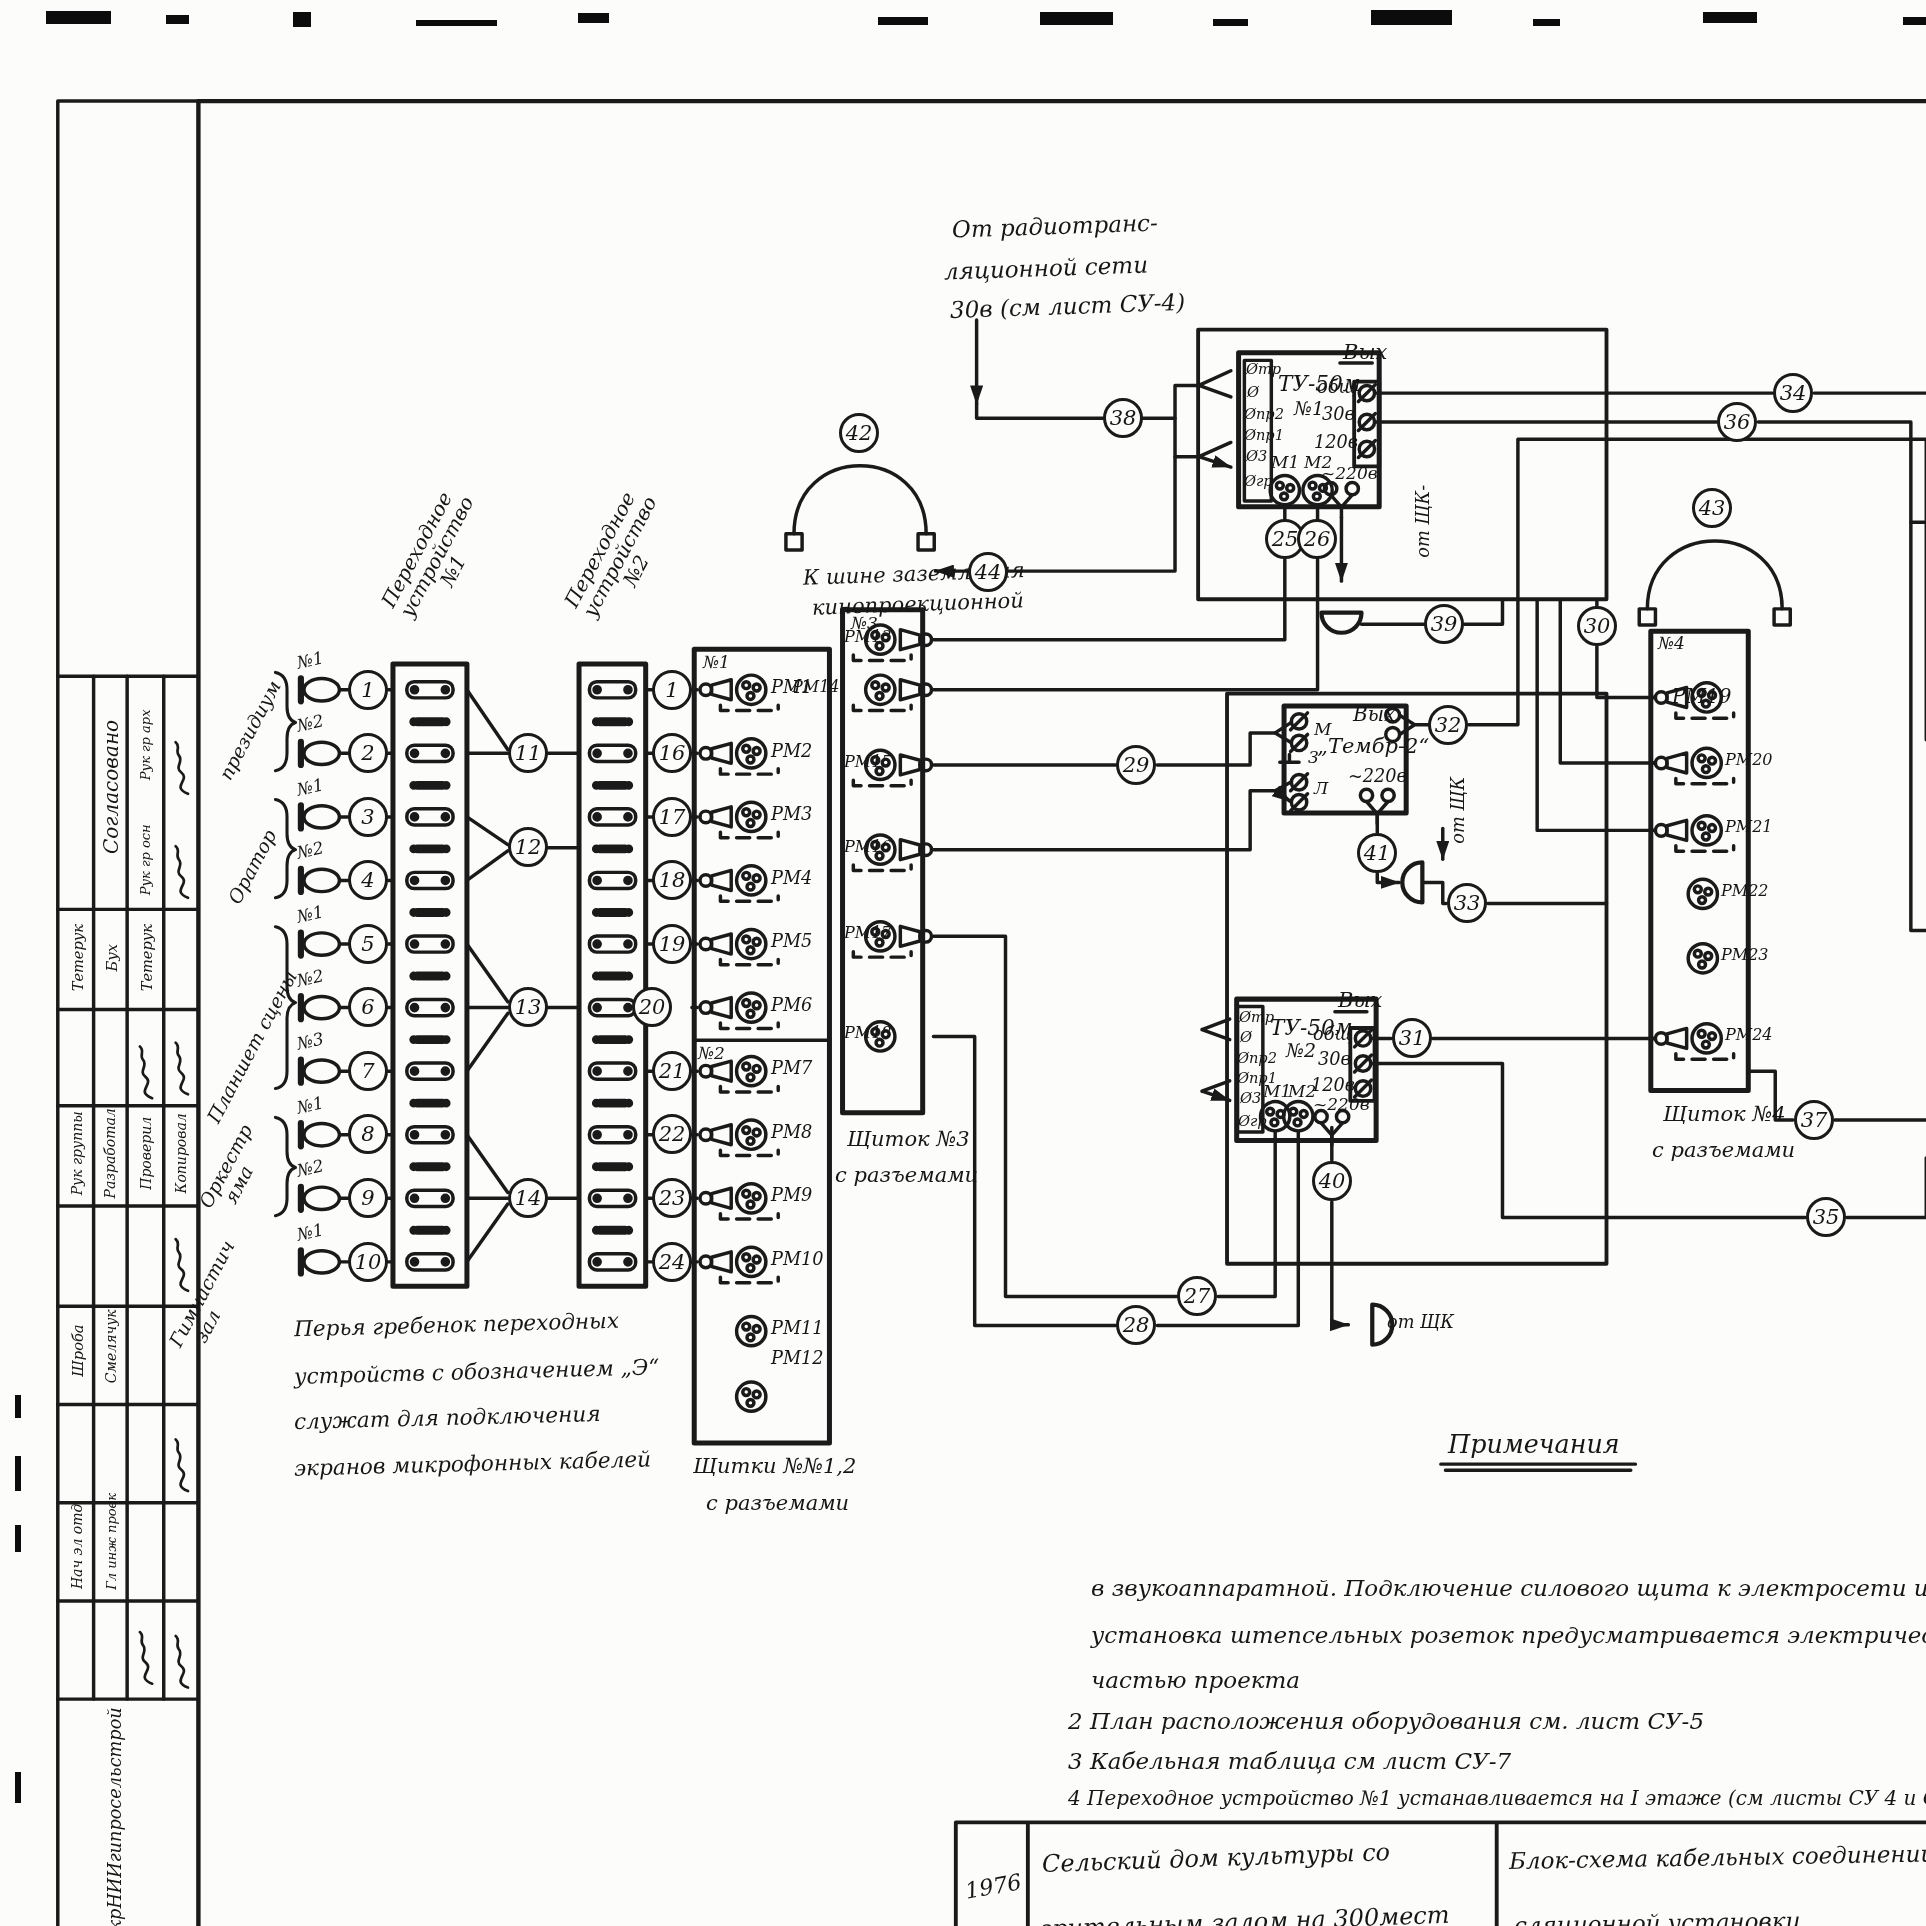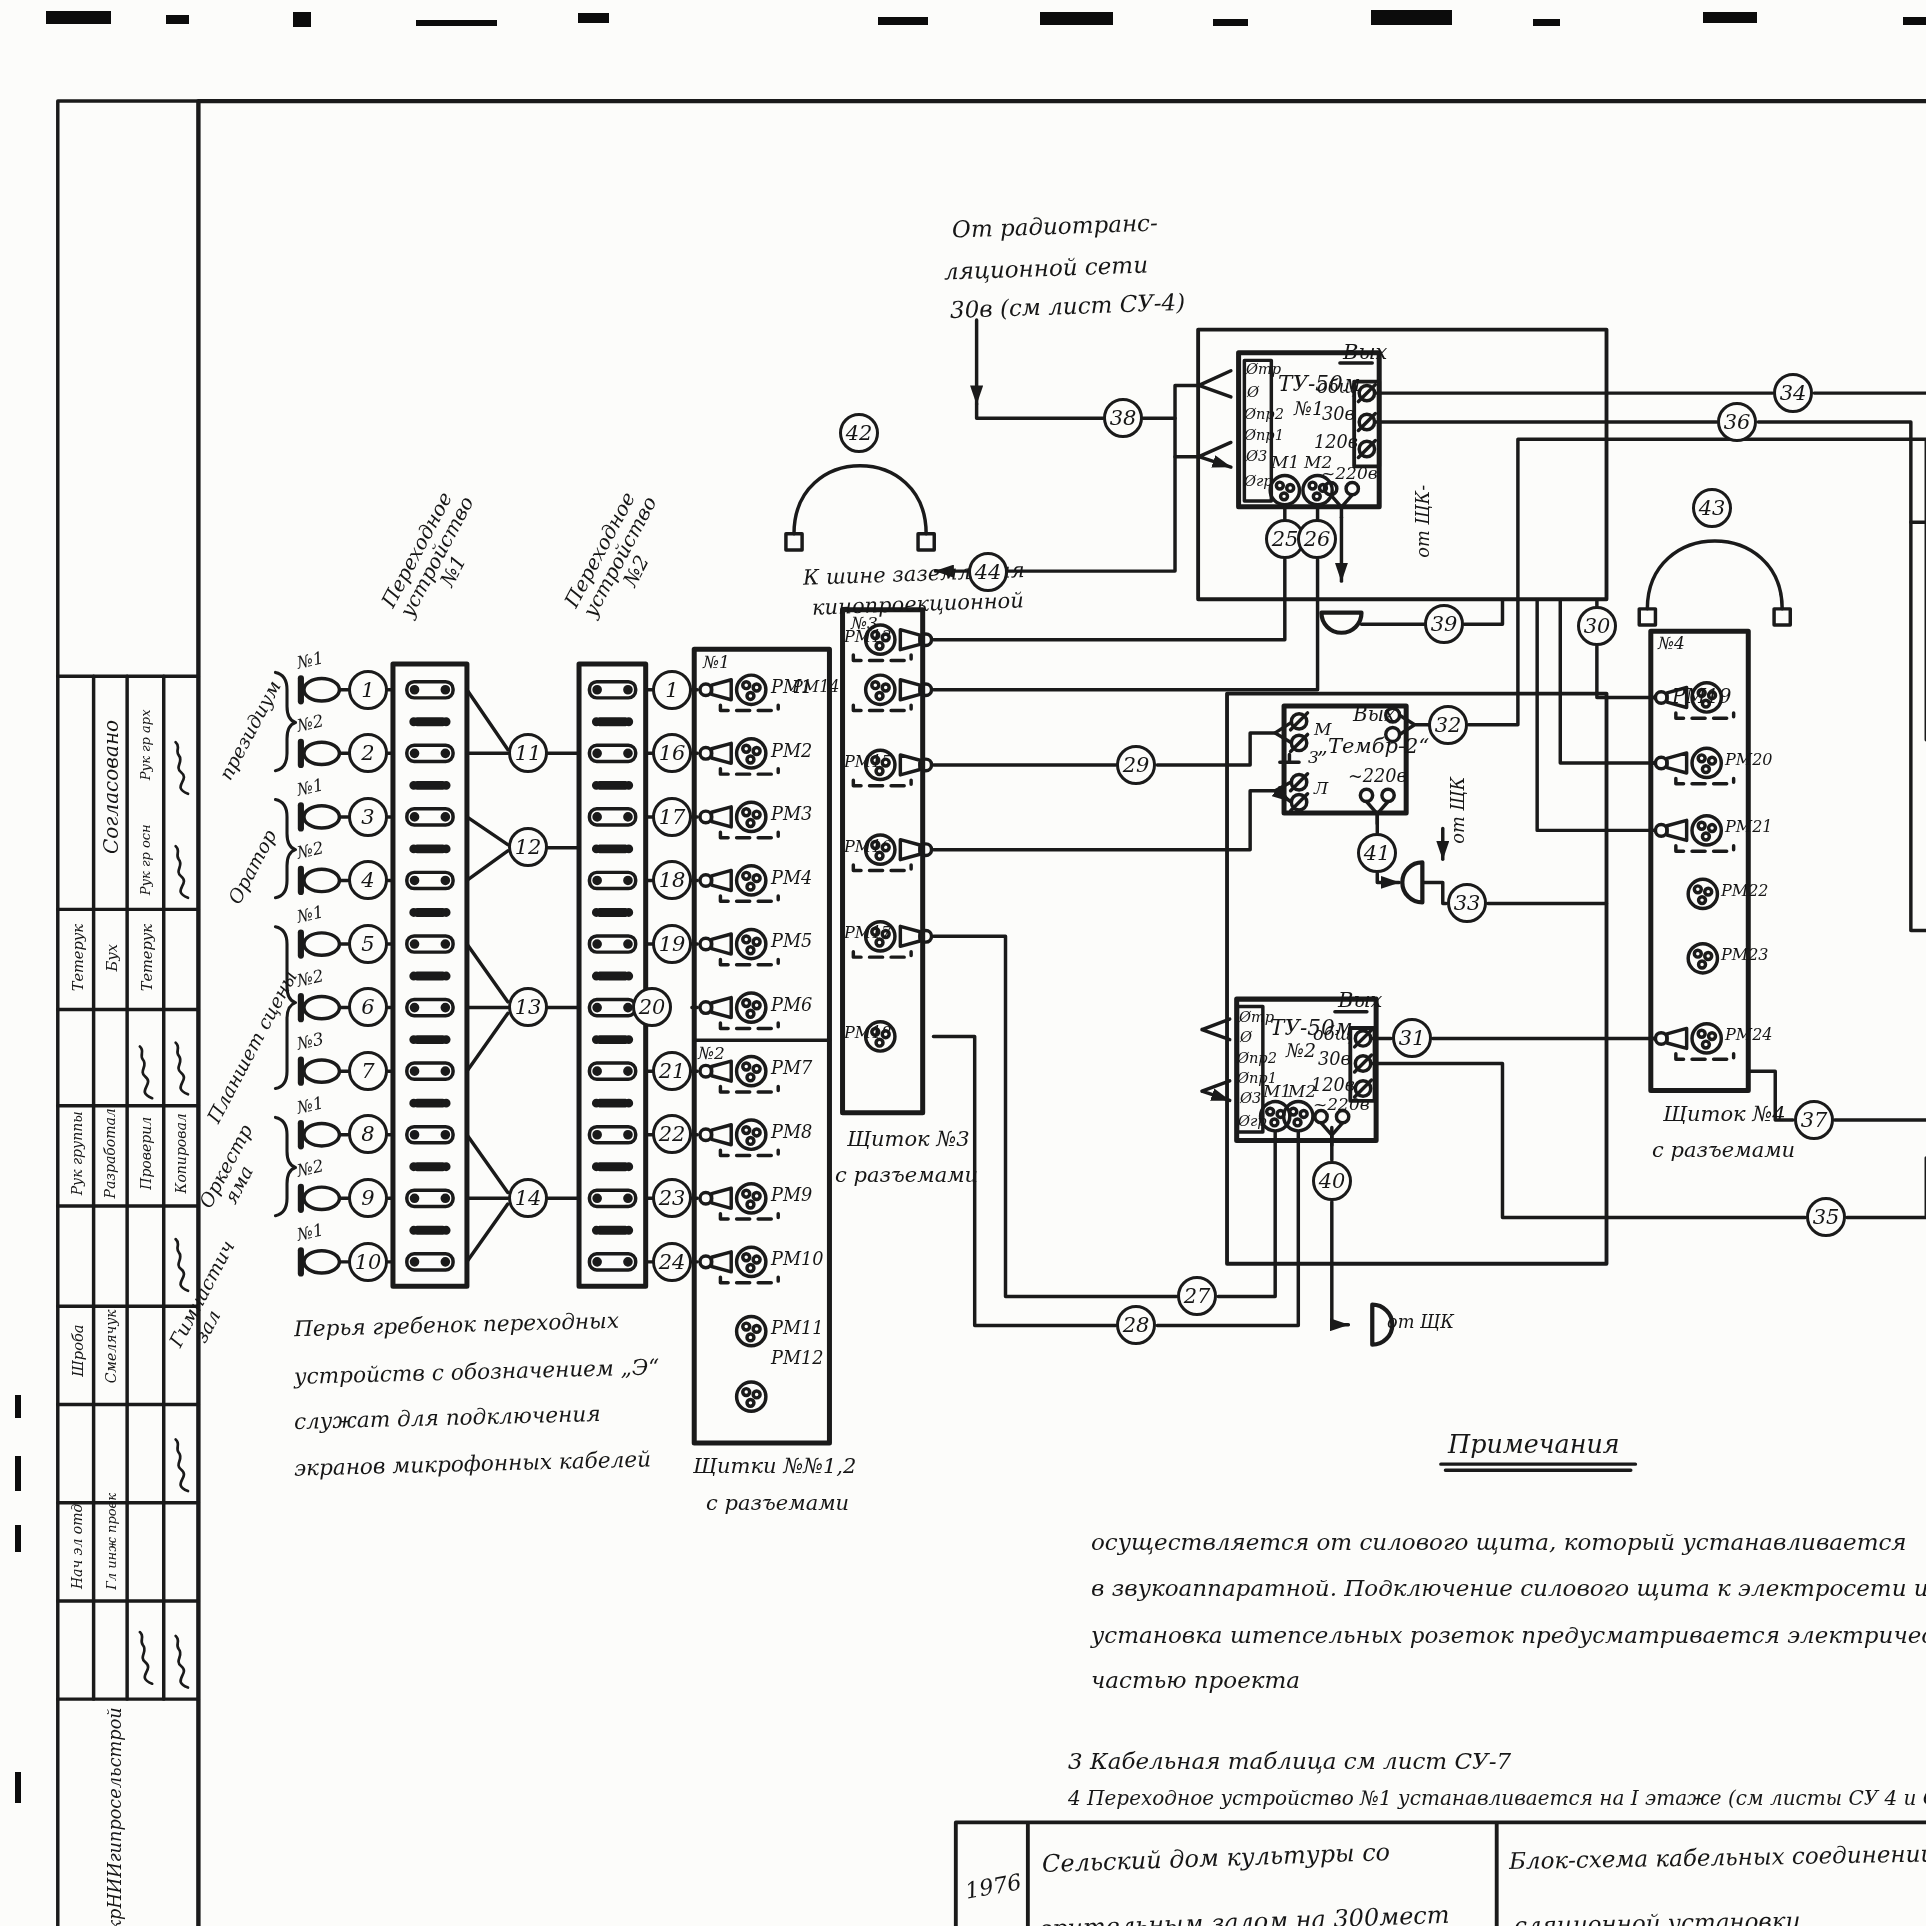--- a/index.html
+++ b/index.html
@@ -503,24 +503,24 @@
   <div class="lb" style="left:1240px;top:1090px;font-size:14.6px">Ø3</div>
   <div class="lb" style="left:1238px;top:1113px;font-size:14.6px">Øгр</div>
   <div class="lb" style="left:1387px;top:1313px;font-size:17.7px">от ЩК</div>
 
   <div class="lb" style="left:294px;top:1314px;font-size:21.6px;transform:rotate(-1.5deg)">Перья гребенок переходных</div>
   <div class="lb" style="left:294px;top:1361px;font-size:21.6px;transform:rotate(-1.5deg)">устройств с обозначением „Э“</div>
   <div class="lb" style="left:294px;top:1407px;font-size:21.6px;transform:rotate(-1.5deg)">служат для подключения</div>
   <div class="lb" style="left:294px;top:1453px;font-size:21.6px;transform:rotate(-1.5deg)">экранов микрофонных кабелей</div>
 
   <div class="lb" style="left:1448px;top:1431px;font-size:25.4px">Примечания</div>
-  <div class="lb" style="left:1091px;top:1530px;font-size:23px">осуществляется от силового щита, который устанавливается</div>
   <div class="lb" style="left:1091px;top:1576px;font-size:23px">в звукоаппаратной. Подключение силового щита к электросети и</div>
   <div class="lb" style="left:1091px;top:1623px;font-size:23px">установка штепсельных розеток предусматривается электрической</div>
   <div class="lb" style="left:1091px;top:1668px;font-size:23px">частью проекта</div>
+  <div class="lb" style="left:1068px;top:1709px;font-size:23px">2 План расположения оборудования см. лист СУ-5</div>
   <div class="lb" style="left:1068px;top:1749px;font-size:23px">3 Кабельная таблица см лист СУ-7</div>
   <div class="lb" style="left:1068px;top:1788px;font-size:20px">4 Переходное устройство №1 устанавливается на I этаже (см листы СУ 4 и СУ-11)</div>
 
   <div class="lb" style="left:965px;top:1875px;font-size:22.3px;transform:rotate(-10deg)">1976</div>
   <div class="lb" style="left:1042px;top:1846px;font-size:24px;transform:rotate(-2deg)">Сельский дом культуры со</div>
   <div class="lb" style="left:1039px;top:1910px;font-size:24px;transform:rotate(-2deg)">зрительным залом на 300мест</div>
   <div class="lb" style="left:1509px;top:1844px;font-size:23px;transform:rotate(-1deg)">Блок-схема кабельных соединений радиотран</div>
   <div class="lb" style="left:1514px;top:1911px;font-size:23px;transform:rotate(-1deg)">сляционной установки</div>
 
   <div class="lb vert" style="left:50px;top:782px;width:123px;text-align:center;font-size:20px">Согласовано</div>

